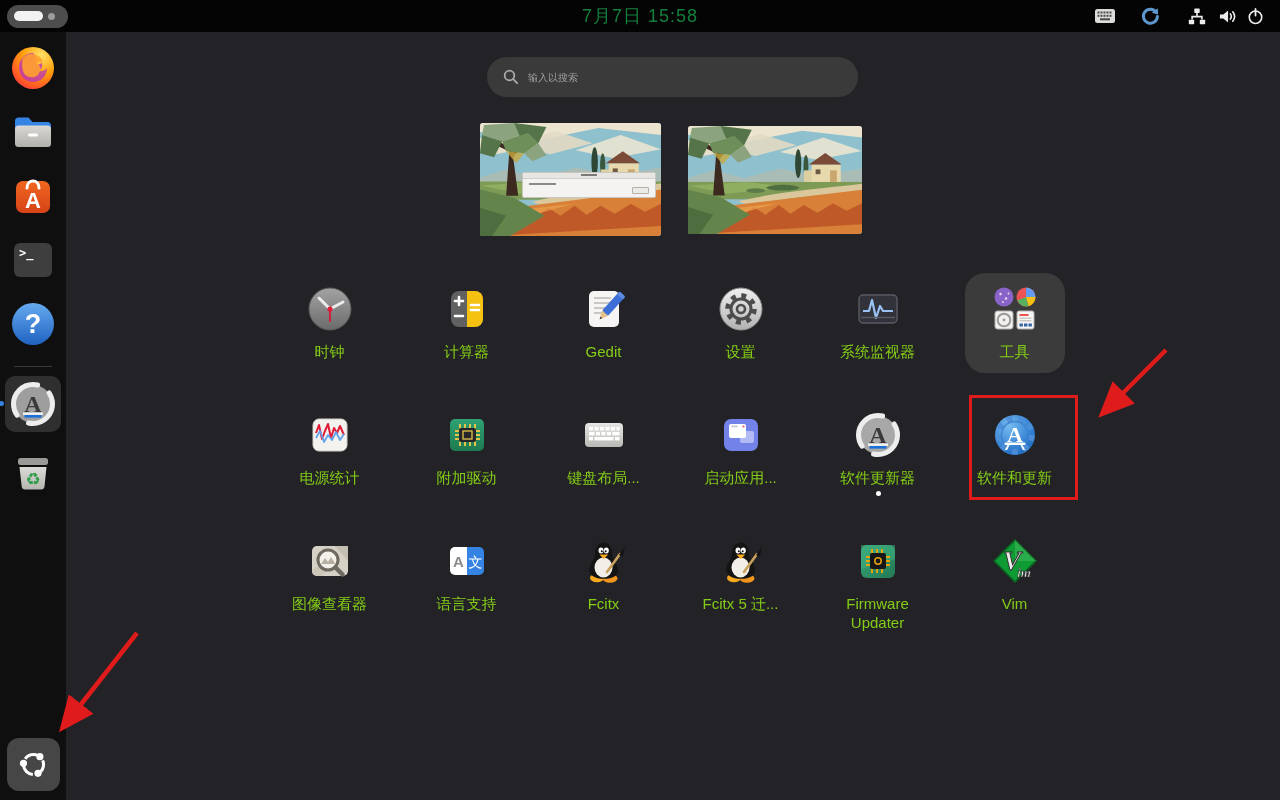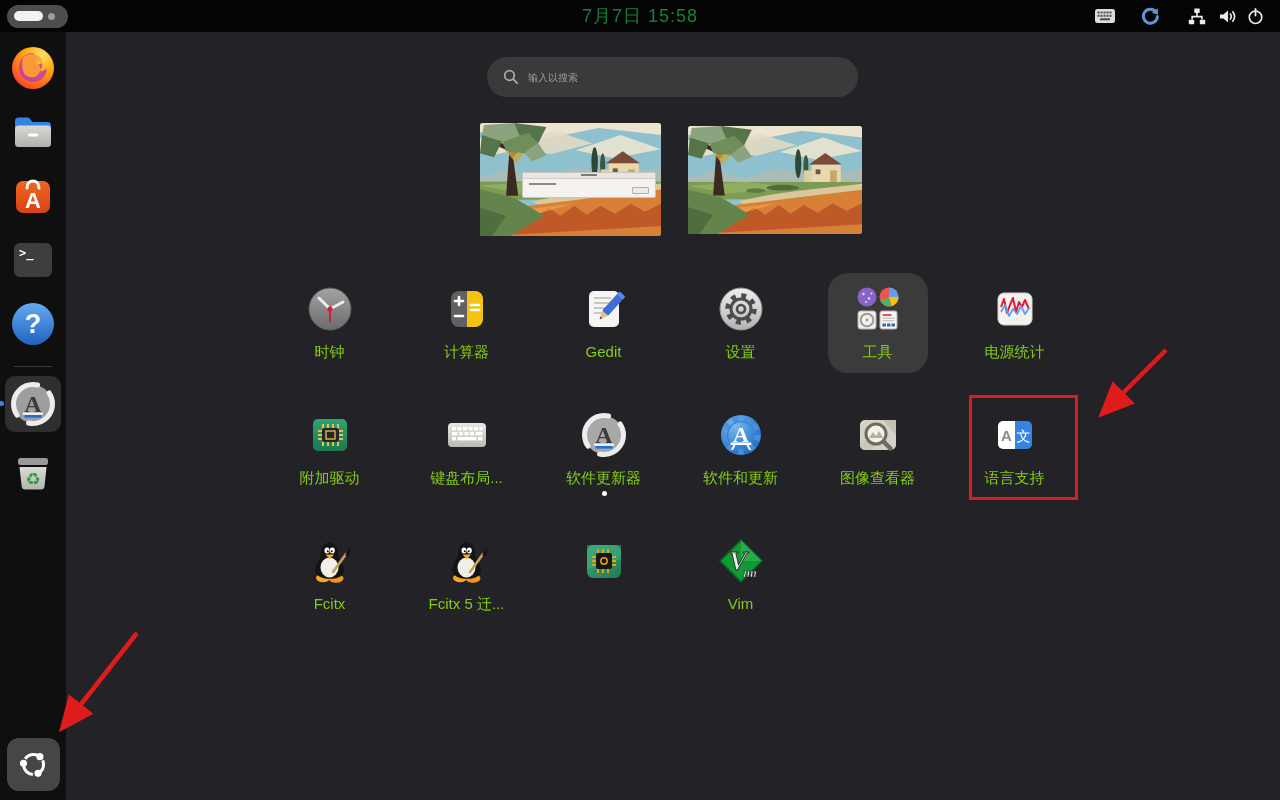--- a/index.html
+++ b/index.html
@@ -356,20 +356,30 @@
             <circle cx="24" cy="24" r="21" fill="url(#g-settings)"></circle>
             <circle cx="24" cy="24" r="21" fill="none" stroke="#8f8f8f" stroke-width="1"></circle>
             <circle cx="24" cy="24" r="12.5" fill="none" stroke="#4c4c4c" stroke-width="6.5" stroke-dasharray="4.6 5.2"></circle>
             <circle cx="24" cy="24" r="10" fill="none" stroke="#4c4c4c" stroke-width="3"></circle>
             <circle cx="24" cy="24" r="4" fill="none" stroke="#4c4c4c" stroke-width="2.6"></circle>
           </svg>
         </div>
         <div class="app-label">设置</div>
       </div>
       <div class="app">
+        <div class="app-icon">
+          <svg viewBox="0 0 48 48">
+            <rect x="5" y="10" width="38" height="28" rx="4" fill="#32323a" stroke="#5a5a64" stroke-width="1.4"></rect>
+            <polyline points="9,26 15,26 18,15 22,33 26,21 29,26 39,26" fill="none" stroke="#99c1f1" stroke-width="2.2" stroke-linejoin="round"></polyline>
+            <line x1="7" y1="32.5" x2="41" y2="32.5" stroke="#5a5a64" stroke-width="1.4"></line>
+          </svg>
+        </div>
+        <div class="app-label">系统监视器</div>
+      </div>
+      <div class="app">
         <div class="folder-tile"></div>
         <div class="app-icon">
           <svg viewBox="0 0 48 48">
             <circle cx="13" cy="12" r="9.5" fill="#8a63c9"></circle>
             <g fill="#e8dff7">
               <circle cx="9.5" cy="9" r="1.2"></circle>
               <circle cx="15" cy="13.5" r="1.2"></circle>
               <circle cx="12" cy="17" r="0.9"></circle>
               <circle cx="17.5" cy="8.5" r="0.9"></circle>
             </g>
@@ -450,20 +460,32 @@
               <rect x="14.5" y="26" width="19" height="3.4"></rect>
               <rect x="35" y="26" width="4.5" height="3.4"></rect>
             </g>
           </svg>
         </div>
         <div class="app-label">键盘布局...</div>
       </div>
       <div class="app">
         <div class="app-icon">
           <svg viewBox="0 0 48 48">
+            <rect x="7" y="8" width="34" height="32" rx="7" fill="#7282e8"></rect>
+            <rect x="12" y="13" width="17" height="14" rx="2" fill="#ffffff"></rect>
+            <circle cx="26.5" cy="15.5" r="1.1" fill="#ed5353"></circle>
+            <rect x="14" y="14.6" width="7" height="1.6" rx="0.8" fill="#c9c9d4"></rect>
+            <rect x="23" y="20" width="14" height="12" rx="2" fill="#ffffff" opacity="0.45"></rect>
+          </svg>
+        </div>
+        <div class="app-label">启动应用...</div>
+      </div>
+      <div class="app">
+        <div class="app-icon">
+          <svg viewBox="0 0 48 48">
             <circle cx="24" cy="24" r="19" fill="#a8a8a8"></circle>
             <circle cx="24" cy="24" r="19.5" fill="none" stroke="#ededed" stroke-width="5" stroke-dasharray="47 14" stroke-dashoffset="12" stroke-linecap="round"></circle>
             <text x="24" y="32" text-anchor="middle" font-family="Liberation Serif,serif" font-weight="bold" font-size="24" fill="#3a3a3a">A</text>
             <rect x="14" y="32.5" width="20" height="2.4" fill="#f2f2f2"></rect>
             <rect x="15.5" y="35" width="17" height="2.6" fill="#1c71d8"></rect>
           </svg>
         </div>
         <div class="app-label">软件更新器</div>
         <div class="run-dot"></div>
       </div>
@@ -556,20 +578,21 @@
               <line x1="12" y1="24" x2="17" y2="24"></line>
               <line x1="12" y1="28" x2="17" y2="28"></line>
               <line x1="31" y1="20" x2="36" y2="20"></line>
               <line x1="31" y1="24" x2="36" y2="24"></line>
               <line x1="31" y1="28" x2="36" y2="28"></line>
             </g>
             <rect x="16" y="16" width="16" height="16" rx="2" fill="#17171a"></rect>
             <circle cx="24" cy="24" r="3.2" fill="none" stroke="#e5a50a" stroke-width="1.5"></circle>
           </svg>
         </div>
+        <div class="app-label">Firmware Updater</div>
       </div>
       <div class="app">
         <div class="app-icon">
           <svg viewBox="0 0 48 48">
             <polygon points="24,3 45,24 24,45 3,24" fill="#0f9b33" stroke="#0a5c20" stroke-width="1.6"></polygon>
             <polygon points="24,3 45,24 24,24" fill="#36b455" opacity="0.7"></polygon>
             <text x="21" y="33" text-anchor="middle" font-family="Liberation Serif,serif" font-style="italic" font-weight="bold" font-size="27" fill="#ececec" stroke="#2a2a2a" stroke-width="0.9">V</text>
             <text x="33" y="40" text-anchor="middle" font-family="Liberation Serif,serif" font-style="italic" font-weight="bold" font-size="13" fill="#f2f2f2" stroke="#2a2a2a" stroke-width="0.6">im</text>
           </svg>
         </div>

